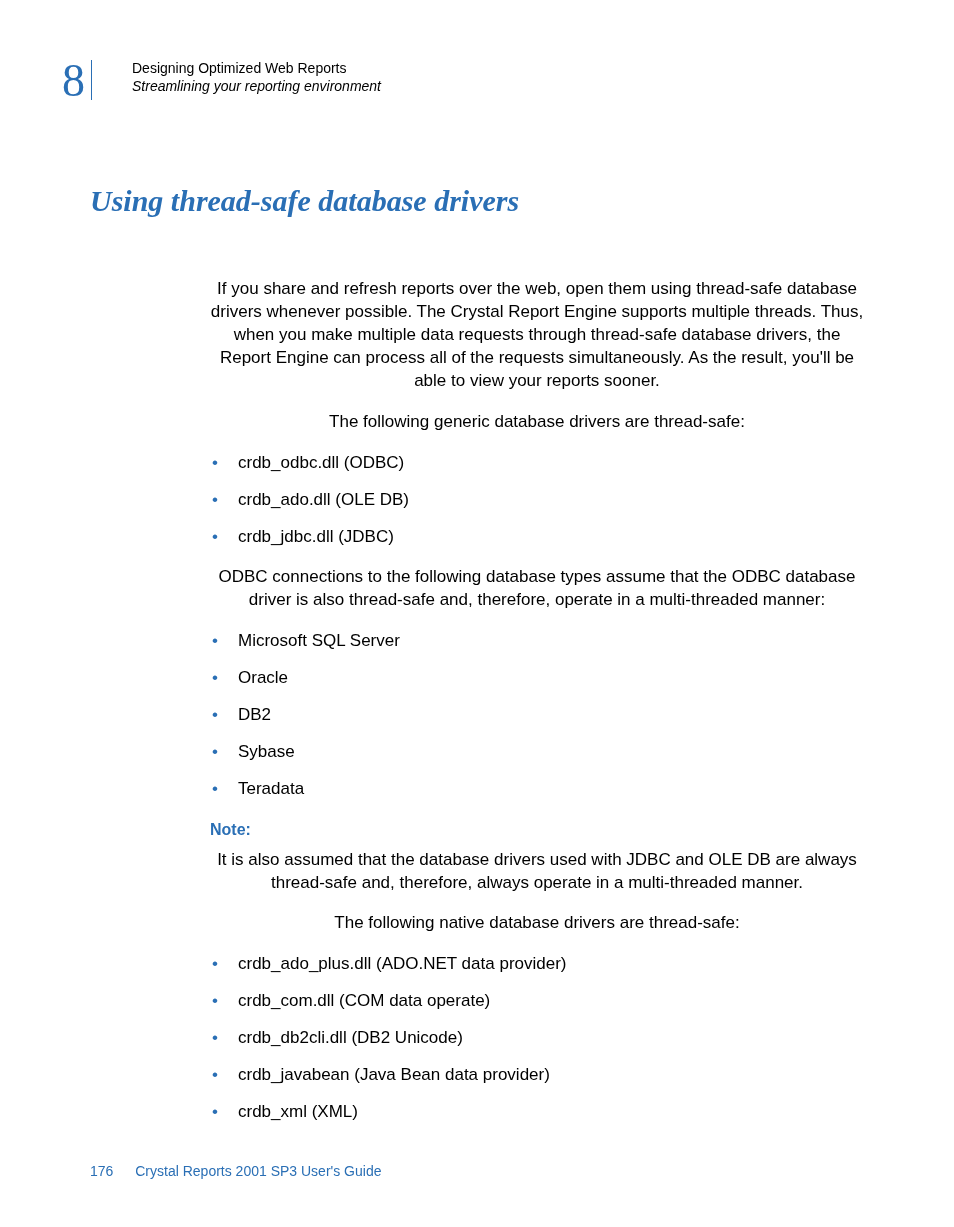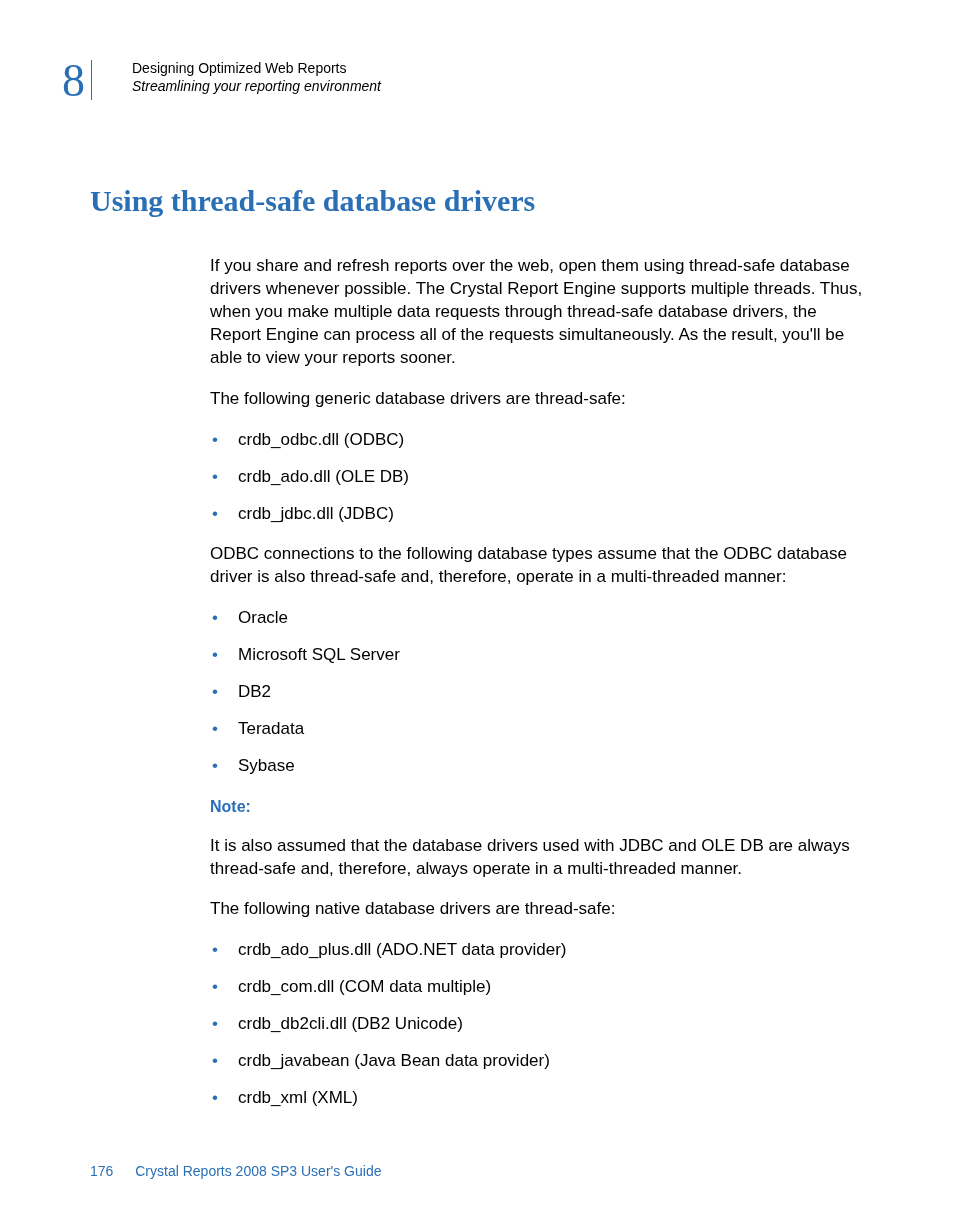--- a/index.html
+++ b/index.html
@@ -44,29 +44,30 @@
     color: #000;
     line-height: 1.3;
     text-align: right;
   }
   .section-heading {
     font-family: Georgia, 'Times New Roman', serif;
     font-size: 30px;
     font-weight: bold;
     color: #2a6fb5;
     margin-left: 28px;
-    margin-bottom: 37px;
+    margin-bottom: 60px;
+    font-style: italic;
   }
   .content {
     margin-left: 148px;
     margin-right: 0;
     font-size: 17px;
     line-height: 1.35;
   }
-  .para { margin-bottom: 18px; }
+  .para { margin-bottom: 18px; text-align: center; }
   ul.bullets {
     list-style: none;
     margin-bottom: 18px;
   }
   ul.bullets li {
     position: relative;
     padding-left: 28px;
     margin-bottom: 14px;
   }
   ul.bullets li::before {
@@ -74,21 +75,21 @@
     color: #2a6fb5;
     position: absolute;
     left: 2px;
     top: 0;
     font-size: 17px;
   }
   .note-label {
     color: #2a6fb5;
     font-weight: bold;
     font-size: 16px;
-    margin-bottom: 17px;
+    margin-bottom: 8px;
   }
   .footer {
     position: absolute;
     bottom: 48px;
     left: 90px;
     font-size: 14px;
     color: #2a6fb5;
   }
   .footer .page { margin-right: 18px; }
 </style>
@@ -114,38 +115,38 @@
 
   <ul class="bullets">
     <li>crdb_odbc.dll (ODBC)</li>
     <li>crdb_ado.dll (OLE DB)</li>
     <li>crdb_jdbc.dll (JDBC)</li>
   </ul>
 
   <p class="para">ODBC connections to the following database types assume that the ODBC database driver is also thread-safe and, therefore, operate in a multi-threaded manner:</p>
 
   <ul class="bullets">
+    <li>Microsoft SQL Server</li>
     <li>Oracle</li>
-    <li>Microsoft SQL Server</li>
     <li>DB2</li>
+    <li>Sybase</li>
     <li>Teradata</li>
-    <li>Sybase</li>
   </ul>
 
   <div class="note-label">Note:</div>
   <p class="para">It is also assumed that the database drivers used with JDBC and OLE DB are always thread-safe and, therefore, always operate in a multi-threaded manner.</p>
 
   <p class="para">The following native database drivers are thread-safe:</p>
 
   <ul class="bullets">
     <li>crdb_ado_plus.dll (ADO.NET data provider)</li>
-    <li>crdb_com.dll (COM data multiple)</li>
+    <li>crdb_com.dll (COM data operate)</li>
     <li>crdb_db2cli.dll (DB2 Unicode)</li>
     <li>crdb_javabean (Java Bean data provider)</li>
     <li>crdb_xml (XML)</li>
   </ul>
 
 </div>
 
 <div class="footer">
   <span class="page">176</span>
-  <span>Crystal Reports 2008 SP3 User's Guide</span>
+  <span>Crystal Reports 2001 SP3 User's Guide</span>
 </div>
 
 </body></html>

